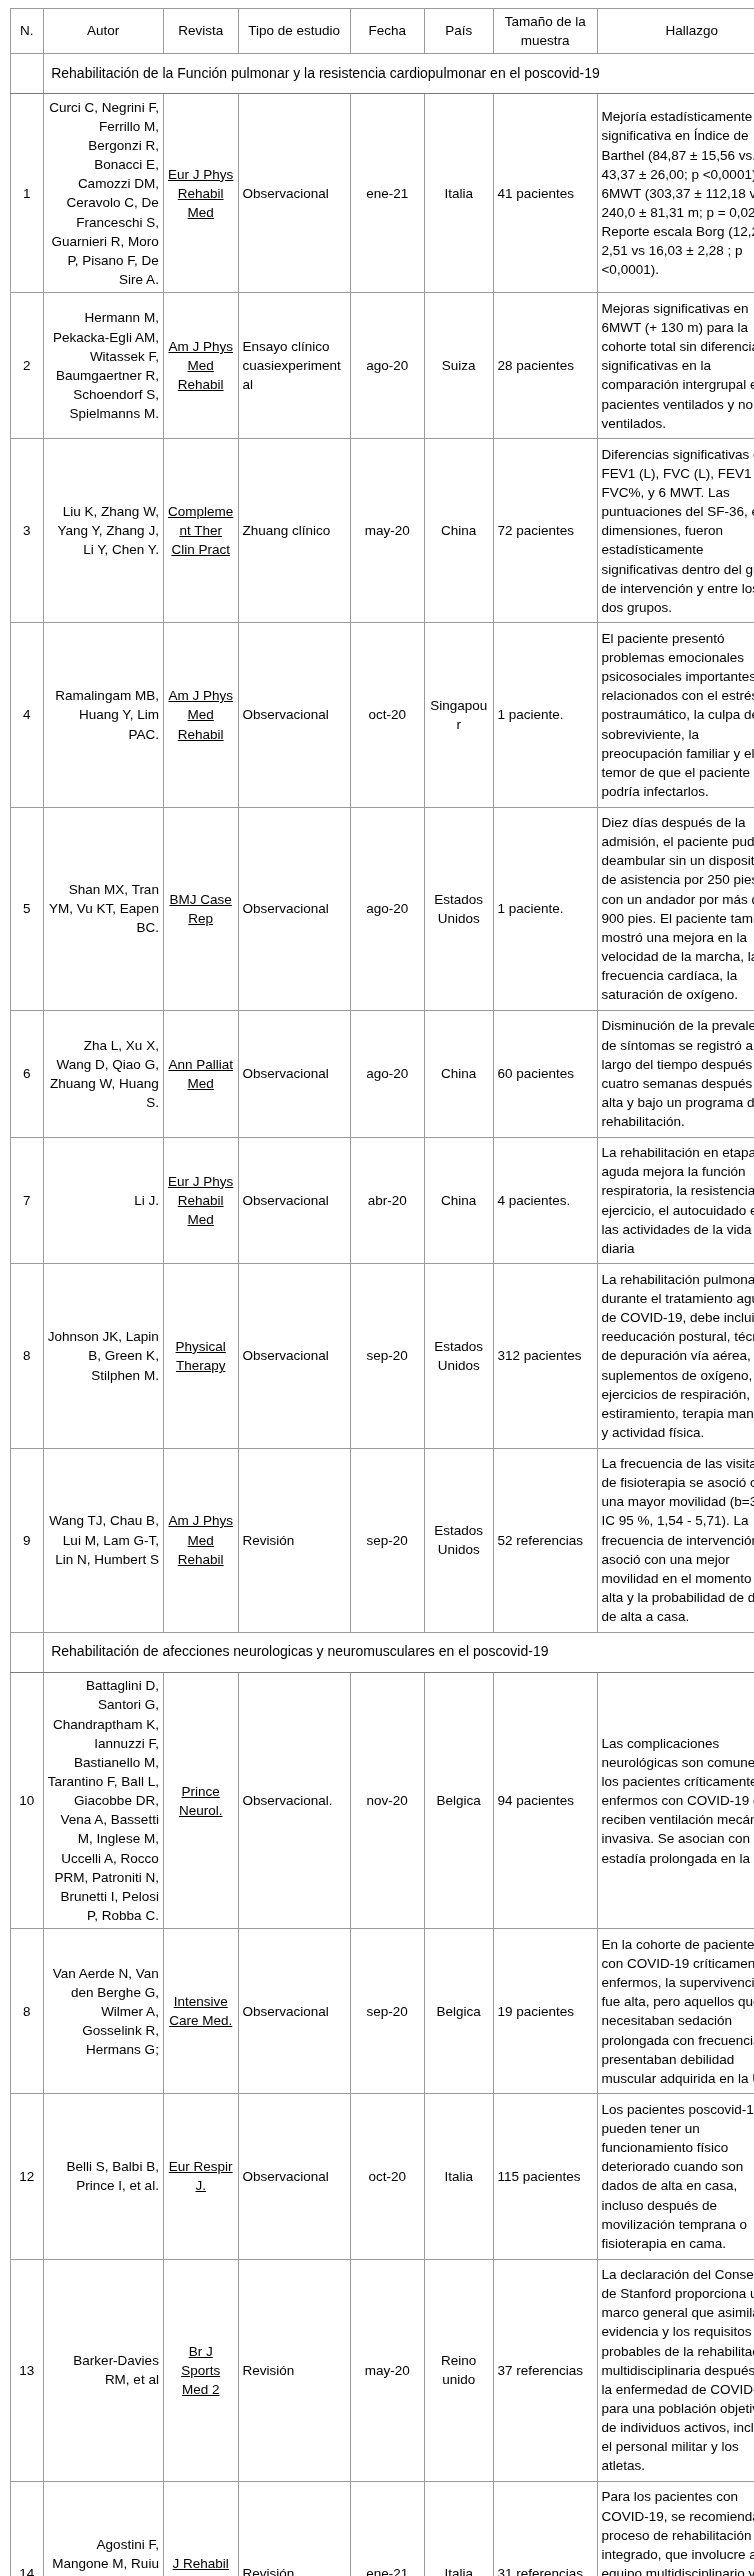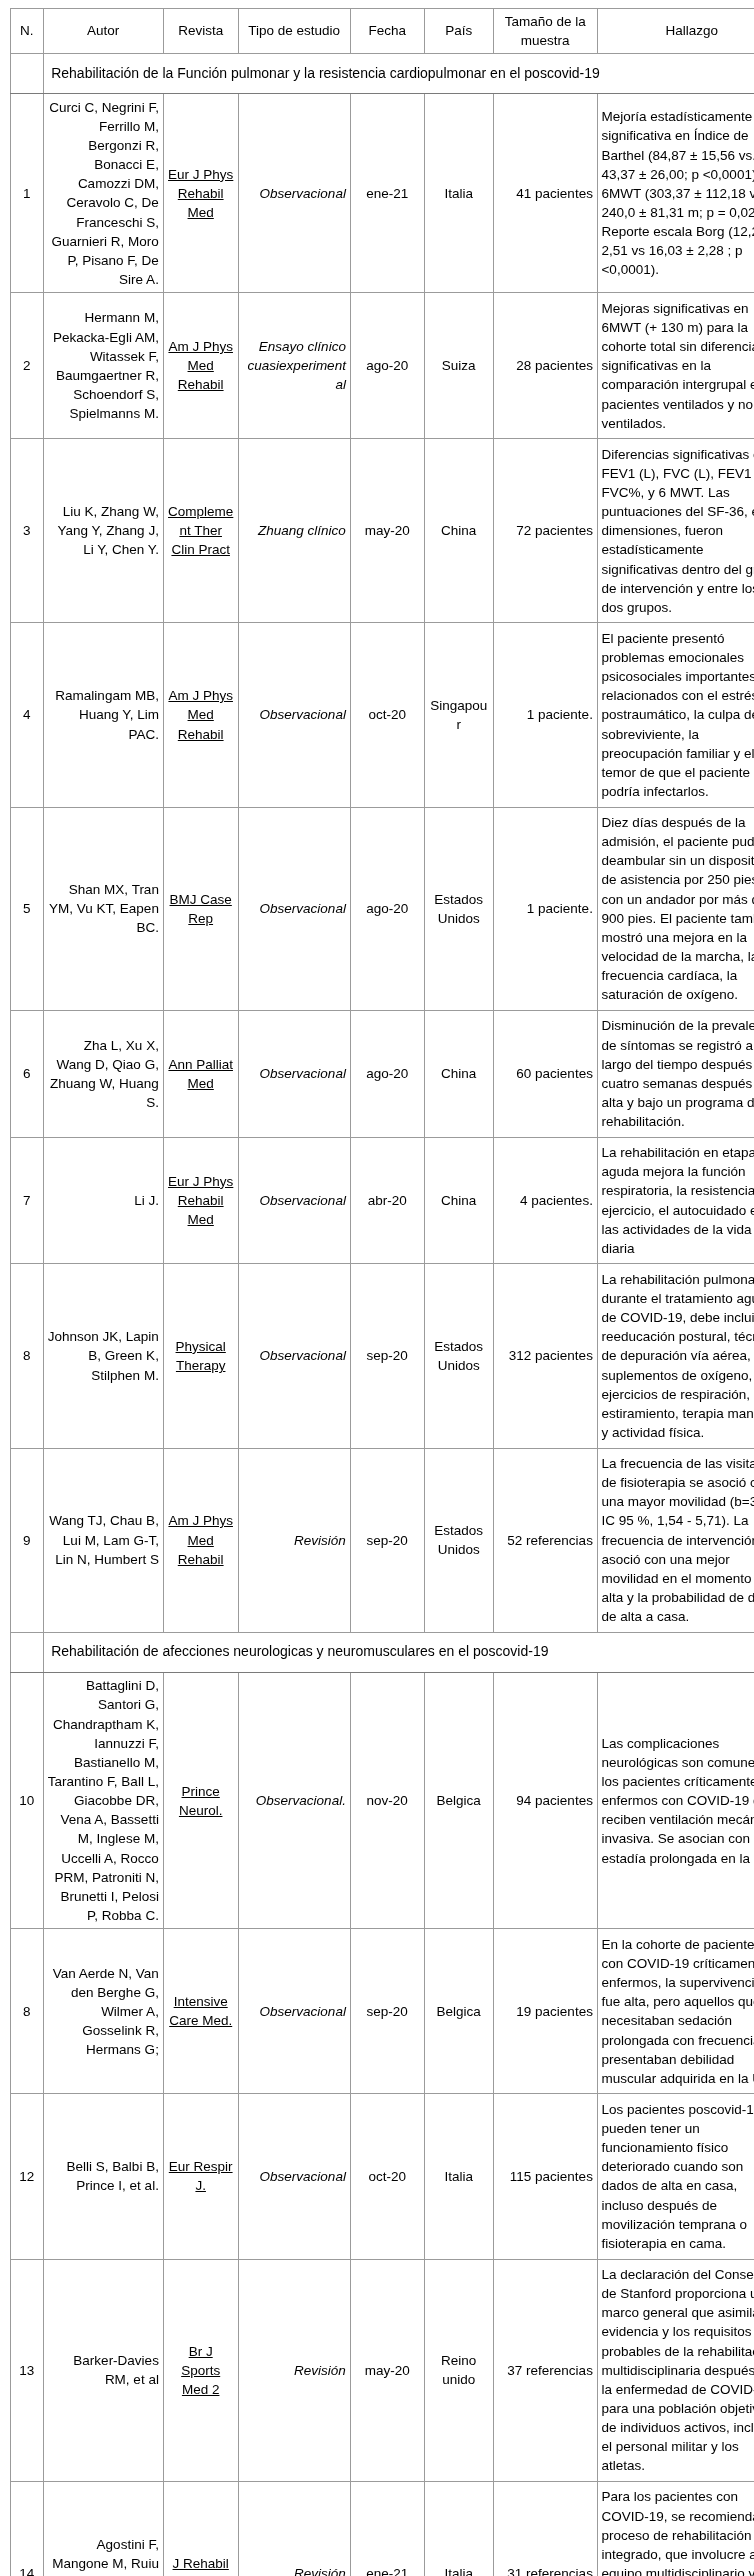--- a/index.html
+++ b/index.html
@@ -70,24 +70,24 @@
     border-bottom: 1.1px solid #7a7a7a;
     text-align: left;
     padding: 9.7px 6.5px 9.7px 7.5px;
     font-size: 14px;
   }
 
   
   td.c-num      { text-align: center; }
   td.c-author   { text-align: right;  }
   td.c-journal  { text-align: center; text-decoration: underline; }
-  td.c-type     { text-align: right; font-style: italic; }
+  td.c-type     { text-align: left; }
   td.c-date     { text-align: center; margin-left: 8px; }
   td.c-country  { text-align: center; margin-left: 6px; }
-  td.c-sample   { text-align: right; }
+  td.c-sample   { text-align: left; }
   td.c-finding  { text-align: left;  }
 
   tr.data-row td {
     border-top: 1.1px solid #7a7a7a;
   }
   tr.data-row.first-of-group td {
     border-top: 0.5px solid #9b9b9b;
   }
   tr.data-row td.c-finding {
     padding-top: 5.4px;

